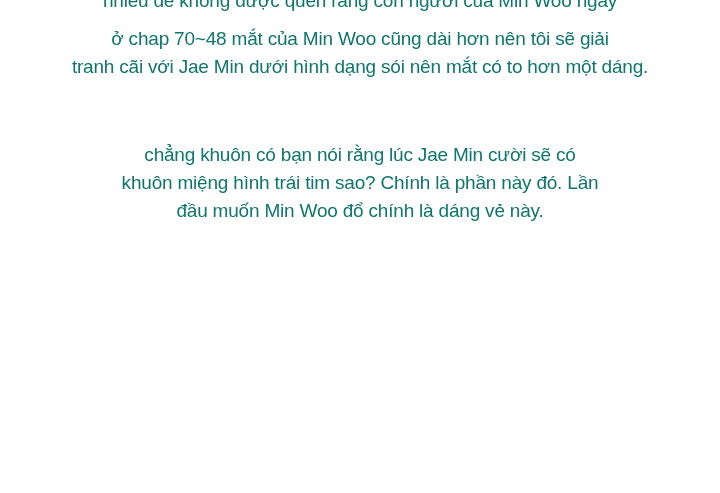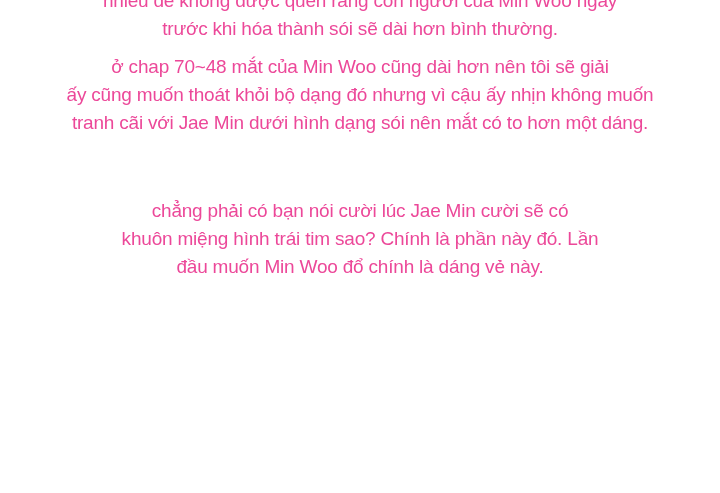--- a/index.html
+++ b/index.html
@@ -8,21 +8,21 @@
       background: #ffffff;
     }
     .page {
       position: relative;
       width: 720px;
       height: 428px;
       margin: 0 auto;
       background: #ffffff;
       overflow: hidden;
       font-family: "Liberation Sans", "DejaVu Sans", sans-serif;
-      color: #ec4899;
+      color: #0f766e;
     }
     .para {
       width: 100%;
       text-align: center;
       font-size: 19px;
       line-height: 28px;
       font-weight: normal;
       letter-spacing: -0.2px;
     }
     
@@ -39,28 +39,26 @@
       white-space: nowrap;
     }
   </style>
 </head>
 <body>
 
 <div class="page">
 
   <div class="para para-1">
     <div class="line">nhiều để không được quên rằng con người của Min Woo ngay</div>
-    <div class="line">trước khi hóa thành sói sẽ dài hơn bình thường.</div>
   </div>
 
   <div class="para para-2">
     <div class="line">ở chap 70~48 mắt của Min Woo cũng dài hơn nên tôi sẽ giải</div>
-    <div class="line">ấy cũng muốn thoát khỏi bộ dạng đó nhưng vì cậu ấy nhịn không muốn</div>
     <div class="line">tranh cãi với Jae Min dưới hình dạng sói nên mắt có to hơn một dáng.</div>
   </div>
 
   <div class="para para-3">
-    <div class="line">chẳng phải có bạn nói cười lúc Jae Min cười sẽ có</div>
+    <div class="line">chẳng khuôn có bạn nói rằng lúc Jae Min cười sẽ có</div>
     <div class="line">khuôn miệng hình trái tim sao? Chính là phần này đó. Lần</div>
     <div class="line">đầu muốn Min Woo đổ chính là dáng vẻ này.</div>
   </div>
 
 </div>
 
 </body></html>

